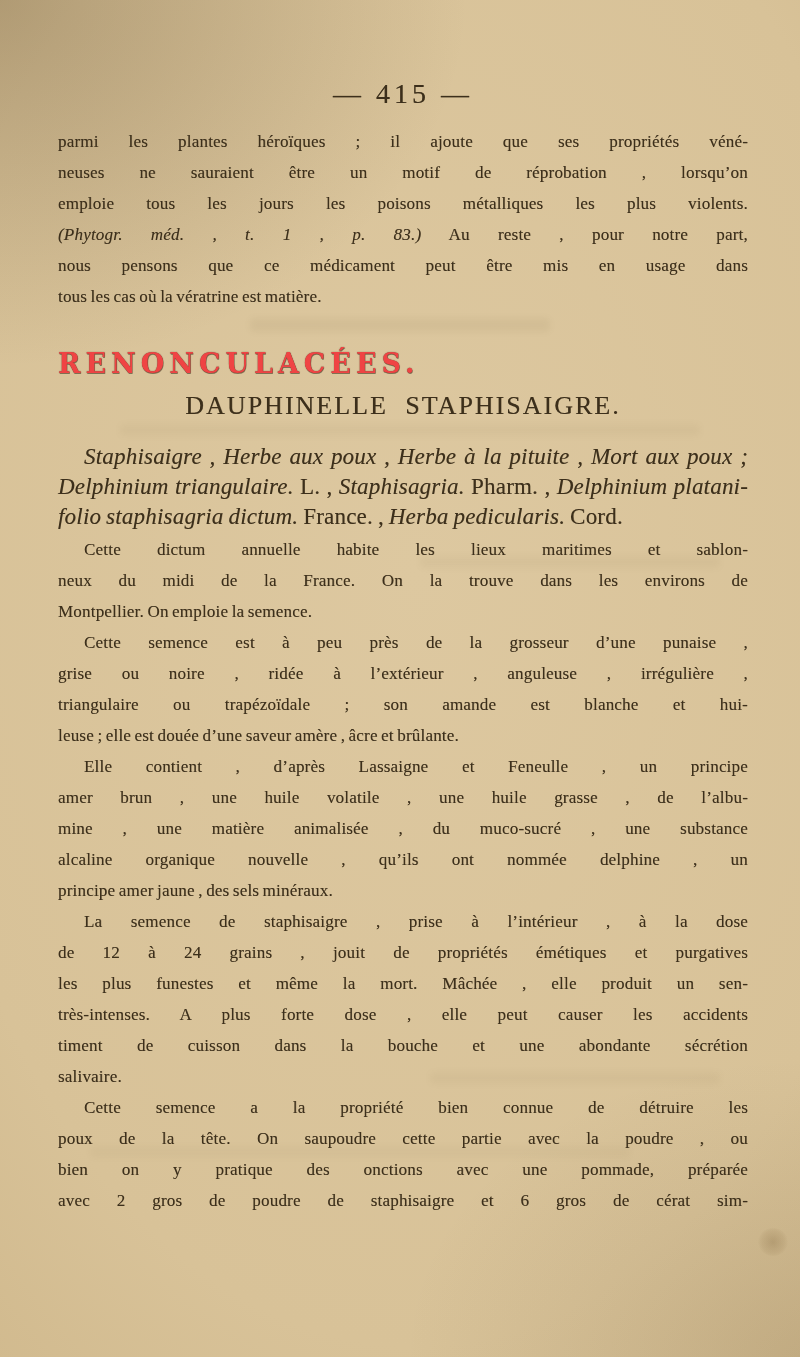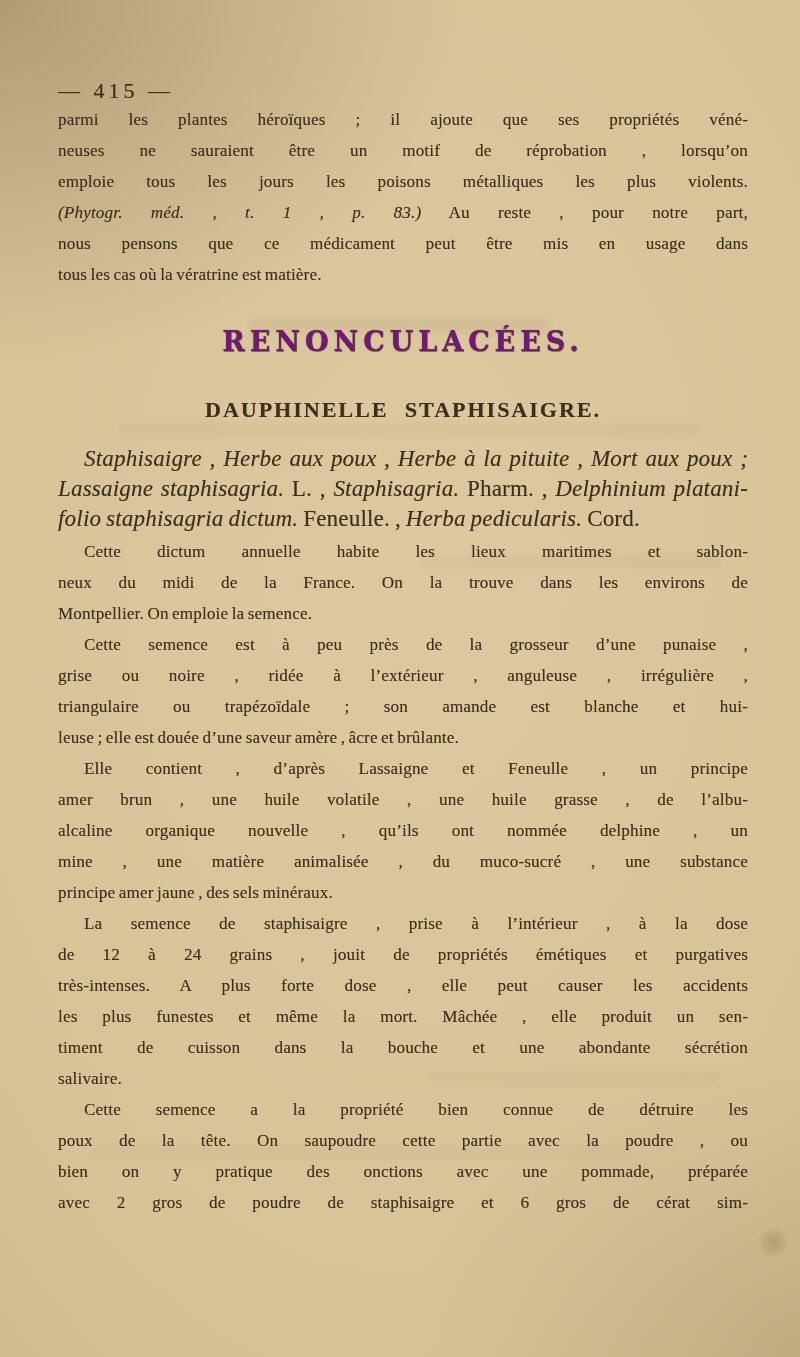--- a/index.html
+++ b/index.html
@@ -18,53 +18,55 @@
       radial-gradient(ellipse 130% 60% at 0% 0%, rgba(90,70,40,.30) 0%, rgba(90,70,40,0) 45%),
       radial-gradient(ellipse 90% 40% at 100% 100%, rgba(90,70,40,.14) 0%, rgba(90,70,40,0) 55%),
       radial-gradient(ellipse 120% 110% at 52% 42%, #ddc8a0 0%, var(--paper) 52%, #cbb386 84%, var(--paper_edge) 100%);
   }
   .sheet {
     position: absolute;
     inset: 0;
     padding: 78px 52px 0 58px;
   }
   .page-number {
-    font-size: 22px;
+    text-align: center;
+    font-size: 28px;
     letter-spacing: 4px;
+    margin-bottom: 16px;
     text-shadow: 0 0 .6px rgba(60,47,27,.55);
   }
   .para { margin: 0; }
   .line {
     font-size: 17px;
     line-height: 31px;
     text-align: justify;
     text-align-last: justify;
     word-spacing: -1px;
     letter-spacing: .2px;
     text-shadow: .3px .4px .6px rgba(55,43,24,.38);
     white-space: normal;
   }
   .line.end { text-align-last: left; }
   .line.indent { text-indent: 26px; }
   .it { font-style: italic; }
   .family-heading {
     margin-top: 36px;
-    text-align: center;
+    text-align: left;
     font-family: "DejaVu Serif", serif;
     font-weight: bold;
     font-size: 27px;
     letter-spacing: 5px;
-    color: #701a75;
+    color: #ef4444;
     text-shadow: 0 0 1px rgba(52,42,22,.8), .5px .5px 0 rgba(52,42,22,.5);
   }
   .species-heading {
-    margin-top: 40px;
+    margin-top: 12px;
     text-align: center;
-    font-weight: bold;
-    font-size: 22px;
+    font-weight: normal;
+    font-size: 26px;
     letter-spacing: 2px;
     word-spacing: 9px;
     text-shadow: .3px .4px .6px rgba(55,43,24,.45);
   }
   .synonyms { margin-top: 21px; margin-bottom: 2px; }
   .synonyms .line {
     font-size: 23px;
     line-height: 30px;
     font-style: italic;
   }
@@ -114,50 +116,50 @@
     <div class="line">nous pensons que ce médicament peut être mis en usage dans</div>
     <div class="line end">tous les cas où la vératrine est matière.</div>
   </div>
 
   <div class="family-heading">RENONCULACÉES.</div>
 
   <div class="species-heading">DAUPHINELLE STAPHISAIGRE.</div>
 
   <div class="para synonyms">
     <div class="line indent">Staphisaigre , Herbe aux poux , Herbe à la pituite , Mort aux poux ;</div>
-    <div class="line"><span>Lassaigne staphisagria.</span> <span class="rm">L. ,</span> <span>Staphisagria.</span> <span class="rm">Pharm. ,</span> <span>Delphinium platani-</span></div>
-    <div class="line end"><span>folio staphisagria dictum.</span> <span class="rm">Feneulle. ,</span> <span>Herba pedicularis.</span> <span class="rm">Cord.</span></div>
+    <div class="line"><span>Delphinium triangulaire.</span> <span class="rm">L. ,</span> <span>Staphisagria.</span> <span class="rm">Pharm. ,</span> <span>Delphinium platani-</span></div>
+    <div class="line end"><span>folio staphisagria dictum.</span> <span class="rm">France. ,</span> <span>Herba pedicularis.</span> <span class="rm">Cord.</span></div>
   </div>
 
   <div class="para">
     <div class="line indent">Cette dictum annuelle habite les lieux maritimes et sablon-</div>
     <div class="line">neux du midi de la France. On la trouve dans les environs de</div>
     <div class="line end">Montpellier. On emploie la semence.</div>
   </div>
 
   <div class="para">
     <div class="line indent">Cette semence est à peu près de la grosseur d’une punaise ,</div>
     <div class="line">grise ou noire , ridée à l’extérieur , anguleuse , irrégulière ,</div>
     <div class="line">triangulaire ou trapézoïdale ; son amande est blanche et hui-</div>
     <div class="line end">leuse ; elle est douée d’une saveur amère , âcre et brûlante.</div>
   </div>
 
   <div class="para">
     <div class="line indent">Elle contient , d’après Lassaigne et Feneulle , un principe</div>
     <div class="line">amer brun , une huile volatile , une huile grasse , de l’albu-</div>
+    <div class="line">mine , une matière animalisée , du muco-sucré , une substance</div>
     <div class="line">alcaline organique nouvelle , qu’ils ont nommée delphine , un</div>
-    <div class="line">mine , une matière animalisée , du muco-sucré , une substance</div>
     <div class="line end">principe amer jaune , des sels minéraux.</div>
   </div>
 
   <div class="para">
     <div class="line indent">La semence de staphisaigre , prise à l’intérieur , à la dose</div>
     <div class="line">de 12 à 24 grains , jouit de propriétés émétiques et purgatives</div>
+    <div class="line">les plus funestes et même la mort. Mâchée , elle produit un sen-</div>
     <div class="line">très-intenses. A plus forte dose , elle peut causer les accidents</div>
-    <div class="line">les plus funestes et même la mort. Mâchée , elle produit un sen-</div>
     <div class="line">timent de cuisson dans la bouche et une abondante sécrétion</div>
     <div class="line end">salivaire.</div>
   </div>
 
   <div class="para">
     <div class="line indent">Cette semence a la propriété bien connue de détruire les</div>
     <div class="line">poux de la tête. On saupoudre cette partie avec la poudre , ou</div>
     <div class="line">bien on y pratique des onctions avec une pommade, préparée</div>
     <div class="line">avec 2 gros de poudre de staphisaigre et 6 gros de cérat sim-</div>
   </div>

